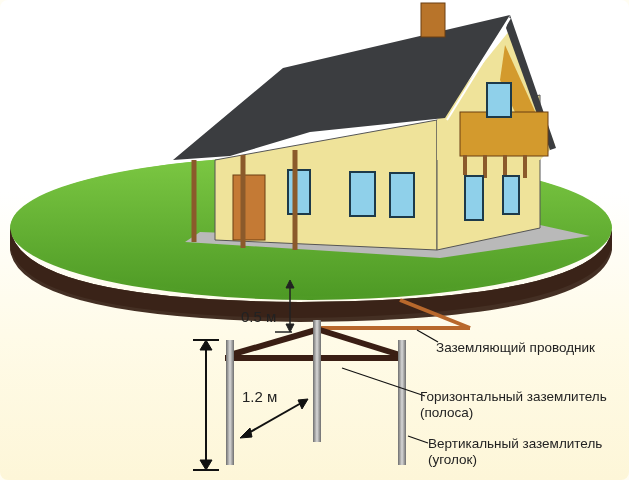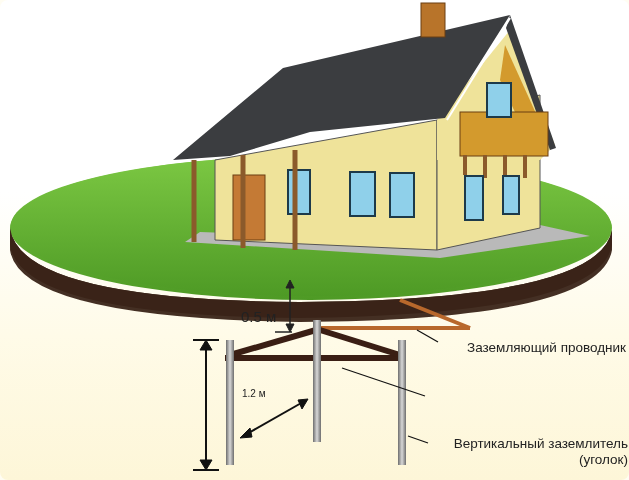--- a/index.html
+++ b/index.html
@@ -1,20 +1,20 @@
 <!DOCTYPE html>
 <html><head>
 <meta charset="utf-8">
 <style>
   html,body{margin:0;padding:0;background:#fffdf2;}
   #stage{position:relative;width:629px;height:480px;overflow:hidden;
     background:linear-gradient(#ffffff 0%,#ffffff 40%,#fffbe8 70%,#fdf6d8 100%);
     font-family:"Liberation Sans",sans-serif;border-radius:8px;}
   svg{position:absolute;left:0;top:0;}
-  .lbl{position:absolute;color:#222;font-size:13.5px;text-align:right;line-height:16px;white-space:nowrap;}
+  .lbl{position:absolute;color:#222;font-size:13.5px;text-align:left;line-height:16px;white-space:nowrap;}
   .dim{position:absolute;color:#222;white-space:nowrap;}
 </style>
 </head>
 <body>
 
 <div id="stage">
   <svg width="629" height="480" viewBox="0 0 629 480">
     <defs>
       <linearGradient id="grass" x1="0" y1="0" x2="0" y2="1">
         <stop offset="0" stop-color="#7cc843"></stop>
@@ -116,22 +116,26 @@
     </g>
 
     <g stroke="#111" stroke-width="1.2">
       <line x1="417" y1="330" x2="438" y2="342"></line>
       <line x1="342" y1="368" x2="425" y2="396"></line>
       <line x1="408" y1="436" x2="428" y2="443"></line>
     </g>
   </svg>
 
   <div class="dim" style="left:241px;top:308px;font-size:15px;">0.5 м</div>
-  <div class="dim" style="left:242px;top:388px;font-size:10px;">1.2 м</div>
+  <div class="dim" style="left:242px;top:388px;font-size:15px;">1.2 м</div>
 
   <div class="lbl" style="left:436px;top:340px;width:190px;">
     <div>Заземляющий проводник</div>
+  </div>
+  <div class="lbl" style="left:420px;top:389px;width:209px;">
+    <div>Горизонтальный заземлитель</div>
+    <div>(полоса)</div>
   </div>
   <div class="lbl" style="left:428px;top:436px;width:200px;">
     <div>Вертикальный заземлитель</div>
     <div>(уголок)</div>
   </div>
 </div>
 
 </body></html>

